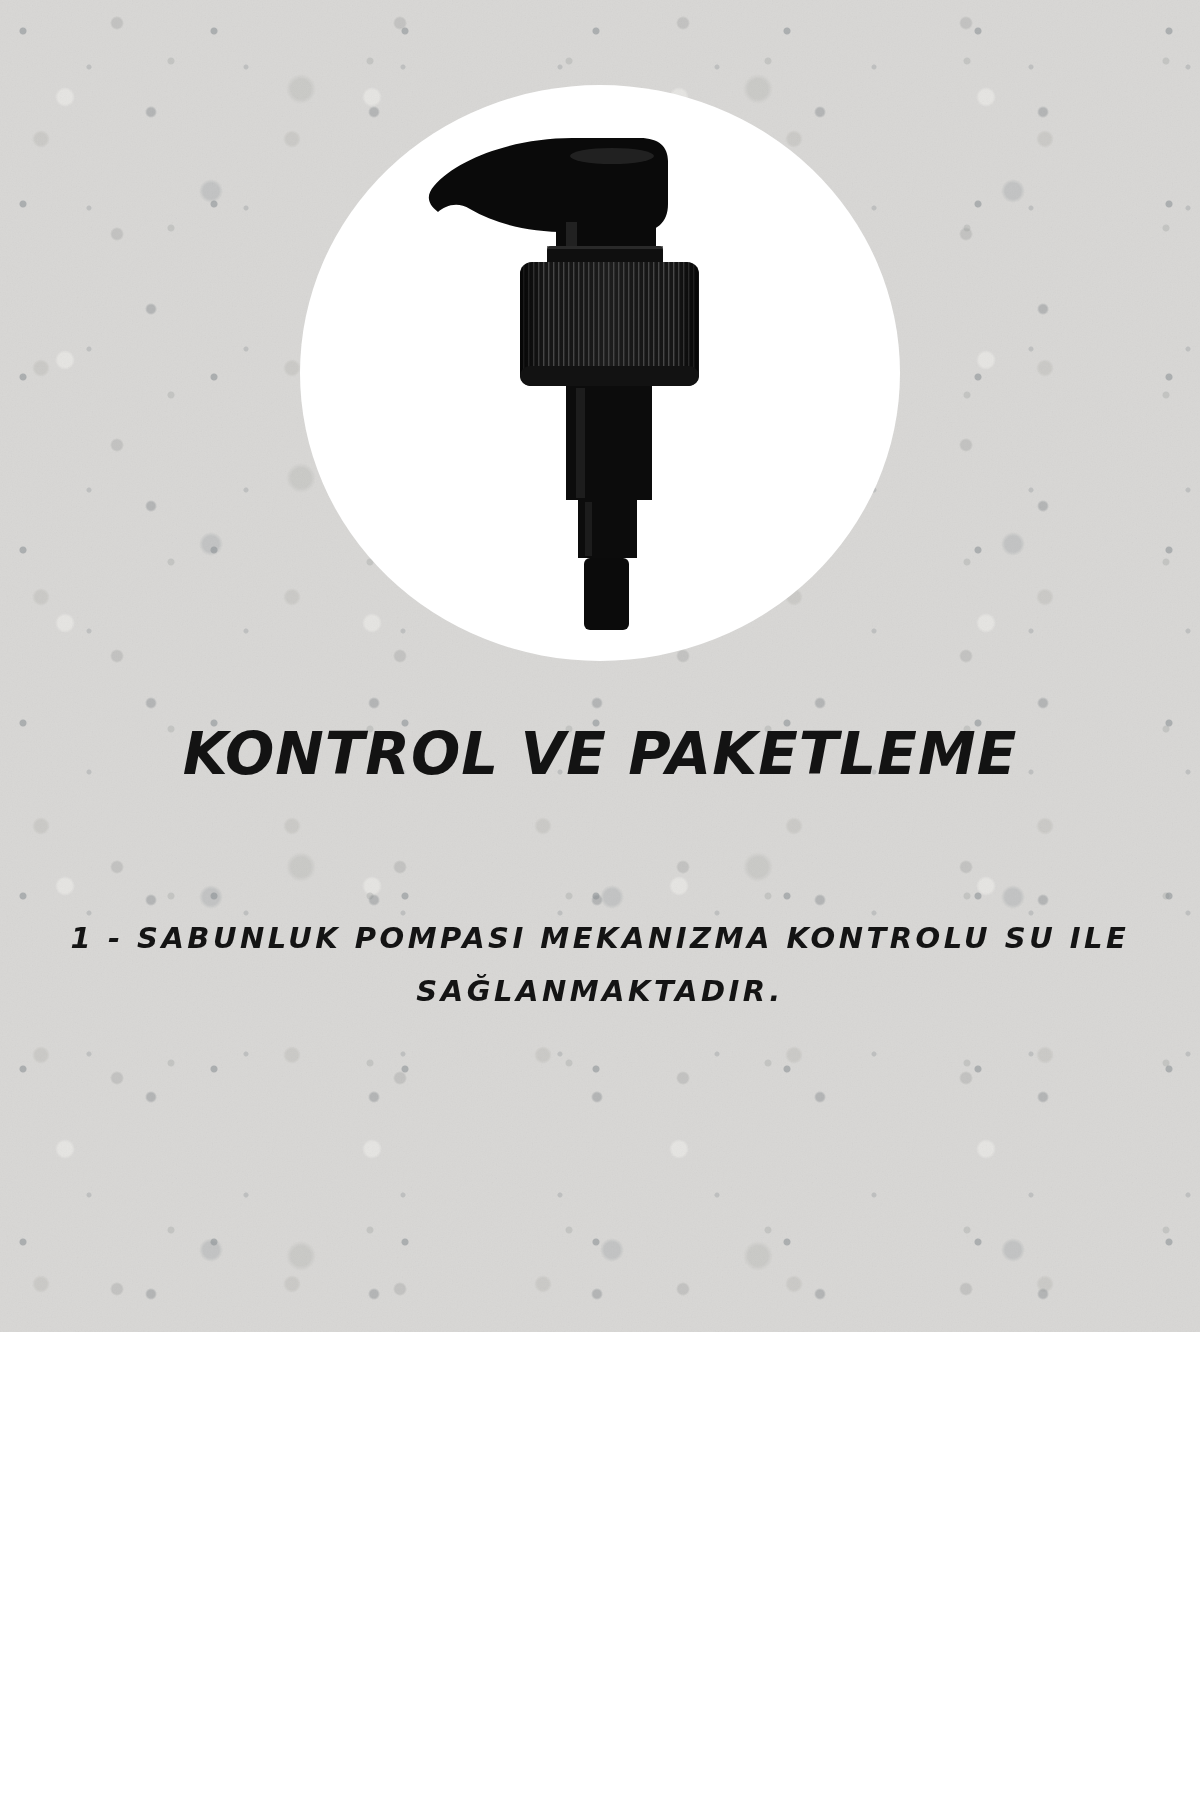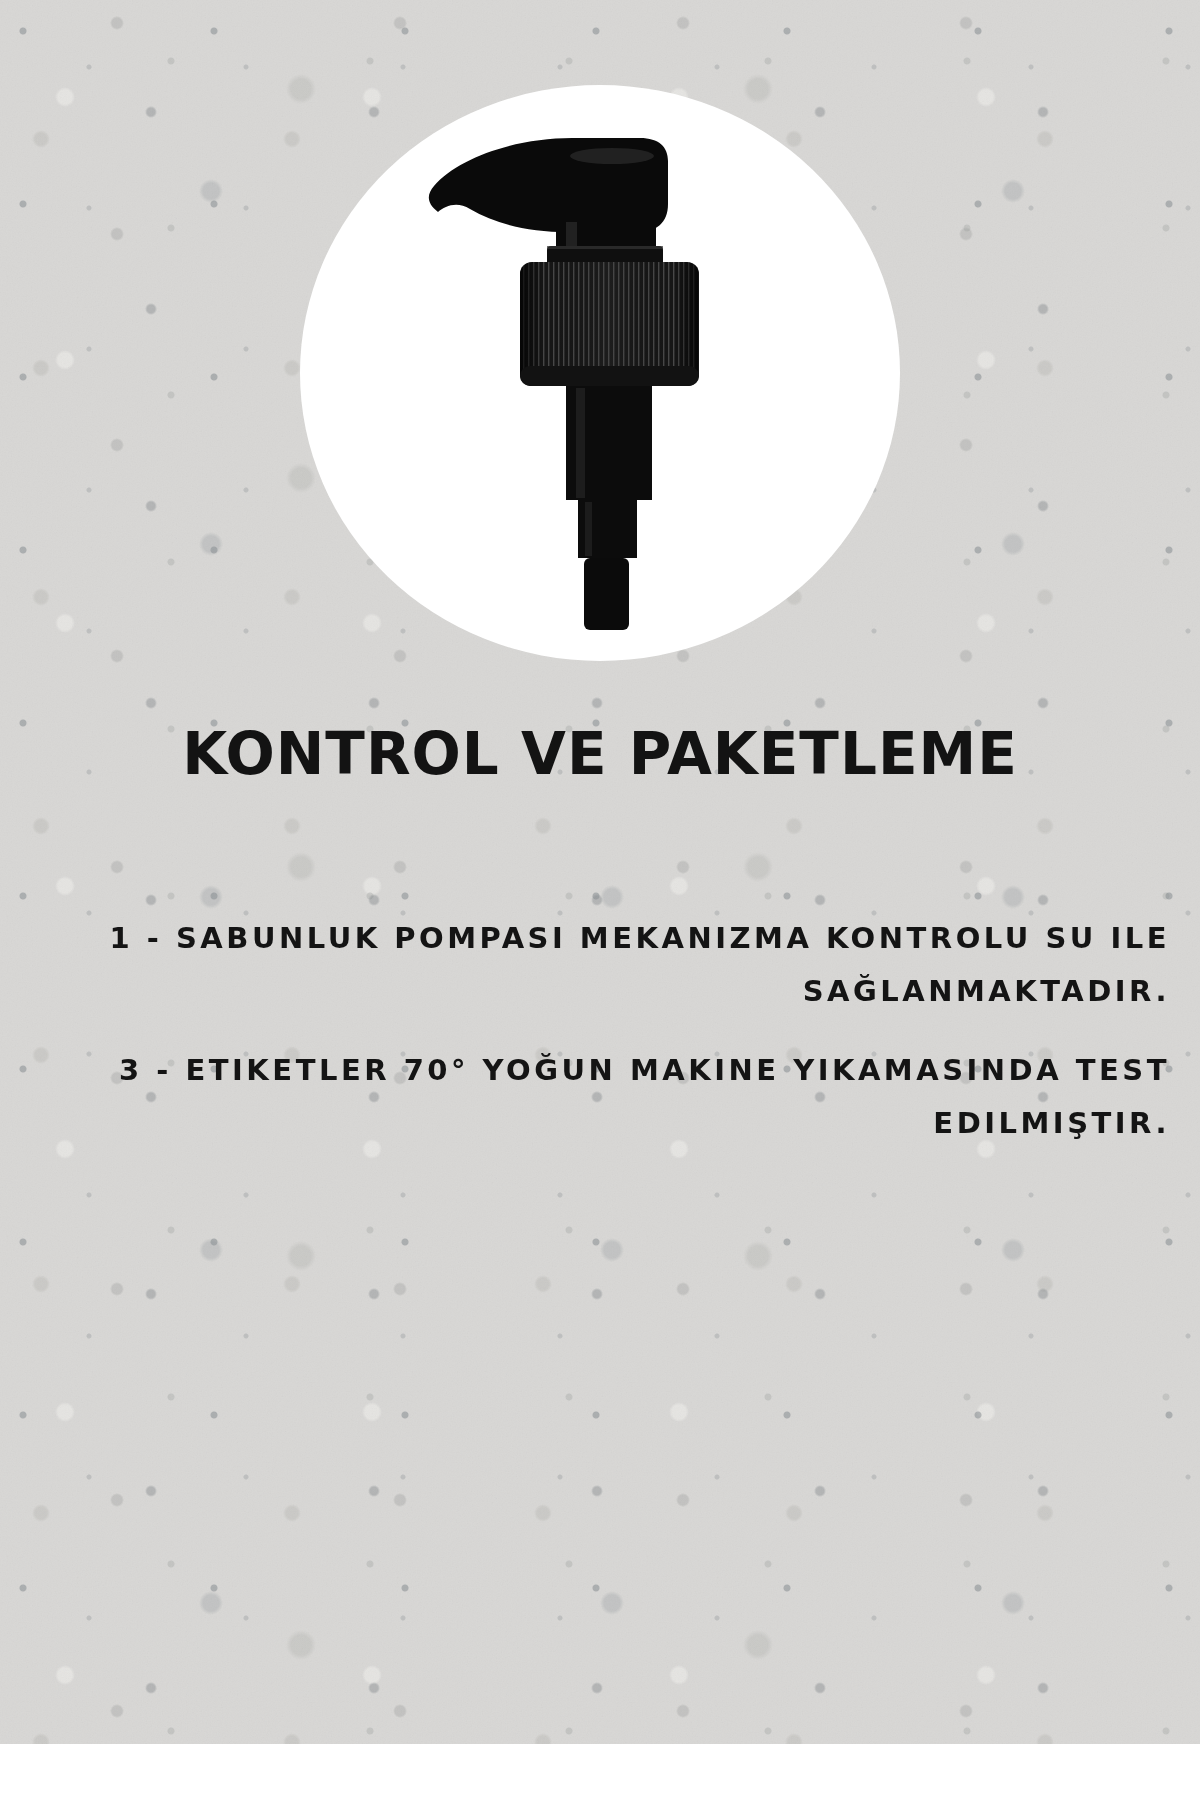--- a/index.html
+++ b/index.html
@@ -1,48 +1,49 @@
 <!DOCTYPE html>
 <html><head>
 <meta charset="utf-8">
 <style>
   html,body{margin:0;padding:0;}
   body{width:1200px;height:1800px;overflow:hidden;}
   .page{
-    position:relative;width:1200px;height:1744px;
+    position:relative;width:1200px;height:1332px;
     background-color:#d8d7d5;
     
     background-image:
       radial-gradient(circle at 23px 31px,  rgba(134,140,144,.55) 0 3px, transparent 4px),
       radial-gradient(circle at 89px 67px,  rgba(164,168,170,.50) 0 2px, transparent 3px),
       radial-gradient(circle at 151px 112px,rgba(118,124,128,.38) 0 4px, transparent 6px),
       radial-gradient(circle at 41px 139px, rgba(201,200,197,.90) 0 6px, transparent 9px),
       radial-gradient(circle at 117px 23px, rgba(148,150,148,.32) 0 5px, transparent 7px),
       radial-gradient(circle at 171px 61px, rgba(183,184,182,.60) 0 3px, transparent 4px),
       radial-gradient(circle at 65px 97px,  rgba(232,231,228,.85) 0 7px, transparent 10px),
       radial-gradient(circle at 139px 157px,rgba(152,156,158,.40) 0 2px, transparent 3px),
       radial-gradient(circle at 211px 191px,rgba(143,149,153,.30) 0 8px, transparent 12px),
       radial-gradient(circle at 301px 89px, rgba(196,196,193,.70) 0 10px, transparent 15px);
     background-size:
       191px 173px, 157px 141px, 223px 197px, 251px 229px, 283px 211px,
       199px 167px, 307px 263px, 173px 149px, 401px 353px, 457px 389px;
+    font-style: italic;
   }
   .grain{position:absolute;left:0;top:0;width:100%;height:100%;opacity:.5;pointer-events:none;}
   .hero{
     position:absolute;left:300px;top:85px;width:600px;height:576px;
     background:#ffffff;border-radius:50%;
   }
   .pump{position:absolute;left:400px;top:120px;}
   .title{
     position:absolute;top:721px;left:0;width:100%;margin:0;text-align:center;
     font-family:"DejaVu Sans","Liberation Sans",sans-serif;
     font-weight:bold;font-size:58px;line-height:66px;letter-spacing:1px;color:#131313;
   }
   .list{
-    position:absolute;top:912px;left:30px;right:30px;text-align:right;
+    position:absolute;top:912px;left:30px;right:30px;text-align:center;
     font-family:"DejaVu Sans","Liberation Sans",sans-serif;
     font-weight:bold;font-size:29px;line-height:53px;letter-spacing:3.5px;color:#141414;
   }
   .list p{margin:0 0 26px 0;}
   .list p:nth-of-type(3){margin-bottom:34px;}
   .list p:nth-of-type(4){margin-bottom:44px;}
 </style>
 </head>
 <body>
 
@@ -94,16 +95,15 @@
     <rect x="176" y="268" width="9" height="110" fill="#2d2d2d" opacity="0.5"></rect>
     <rect x="178" y="380" width="59" height="58" fill="#0c0c0c"></rect>
     <rect x="185" y="382" width="7" height="54" fill="#2b2b2b" opacity="0.5"></rect>
     <rect x="184" y="438" width="45" height="72" rx="6" fill="#0b0b0b"></rect>
   </svg>
 
   <h1 class="title">KONTROL VE PAKETLEME</h1>
 
   <div class="list">
     <p>1 - SABUNLUK POMPASI MEKANIZMA KONTROLU SU ILE<br>SAĞLANMAKTADIR.</p>
-    <p>3 - ETIKETLER 70° YOĞUN MAKINE YIKAMASINDA TEST<br>EDILMIŞTIR.</p>
   </div>
 
 </div>
 
 </body></html>

